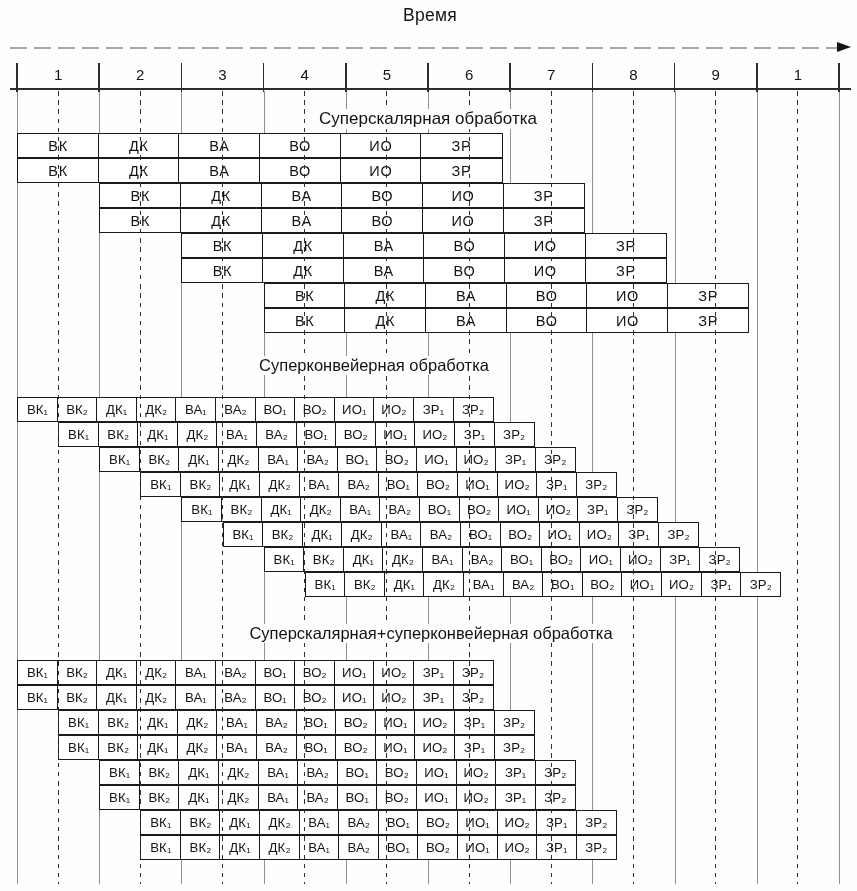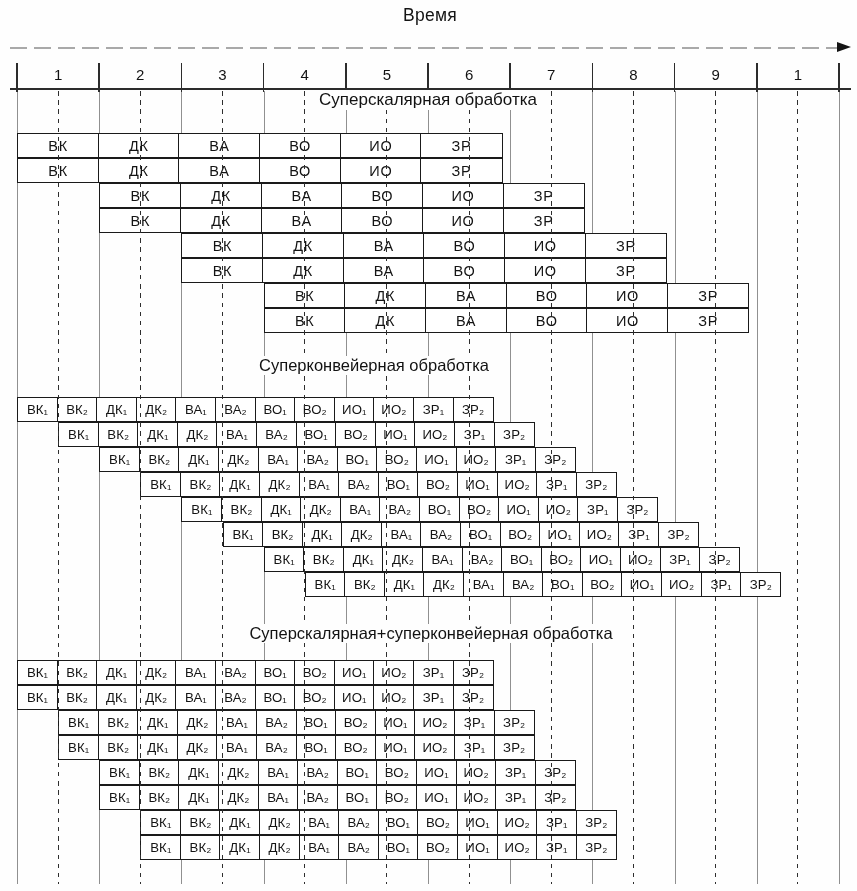--- a/index.html
+++ b/index.html
@@ -66,21 +66,21 @@
       <div class="gsolid" style="left: 345.8px; background: rgb(144, 144, 144);"></div>
       <div class="gsolid" style="left: 428px; background: rgb(144, 144, 144);"></div>
       <div class="gsolid" style="left: 510.2px; background: rgb(144, 144, 144);"></div>
       <div class="gsolid" style="left: 592.4px; background: rgb(144, 144, 144);"></div>
       <div class="gsolid" style="left: 674.6px; background: rgb(144, 144, 144);"></div>
       <div class="gsolid" style="left: 756.8px; background: rgb(144, 144, 144);"></div>
       <div class="gsolid" style="left: 839px; background: rgb(144, 144, 144);"></div>
     </div>
   <div id="sections">
       <div class="section">
-        <div class="stitle" style="top: 90px; left: 428px; font-size: 17px;">Суперскалярная обработка</div>
+        <div class="stitle" style="top: 109px; left: 428px; font-size: 17px;">Суперскалярная обработка</div>
         <div class="row" style="left: 17px; top: 133px;">
           <div class="cell wide" style="border-color: rgb(26, 26, 26);">ВК</div>
           <div class="cell wide" style="border-color: rgb(26, 26, 26); margin-left: -1.5px;">ДК</div>
           <div class="cell wide" style="border-color: rgb(26, 26, 26); margin-left: -1.5px;">ВА</div>
           <div class="cell wide" style="border-color: rgb(26, 26, 26); margin-left: -1.5px;">ВО</div>
           <div class="cell wide" style="border-color: rgb(26, 26, 26); margin-left: -1.5px;">ИО</div>
           <div class="cell wide" style="border-color: rgb(26, 26, 26); margin-left: -1.5px;">ЗР</div>
         </div>
         <div class="row" style="left: 17px; top: 158px;">
           <div class="cell wide" style="border-color: rgb(26, 26, 26);">ВК</div>

